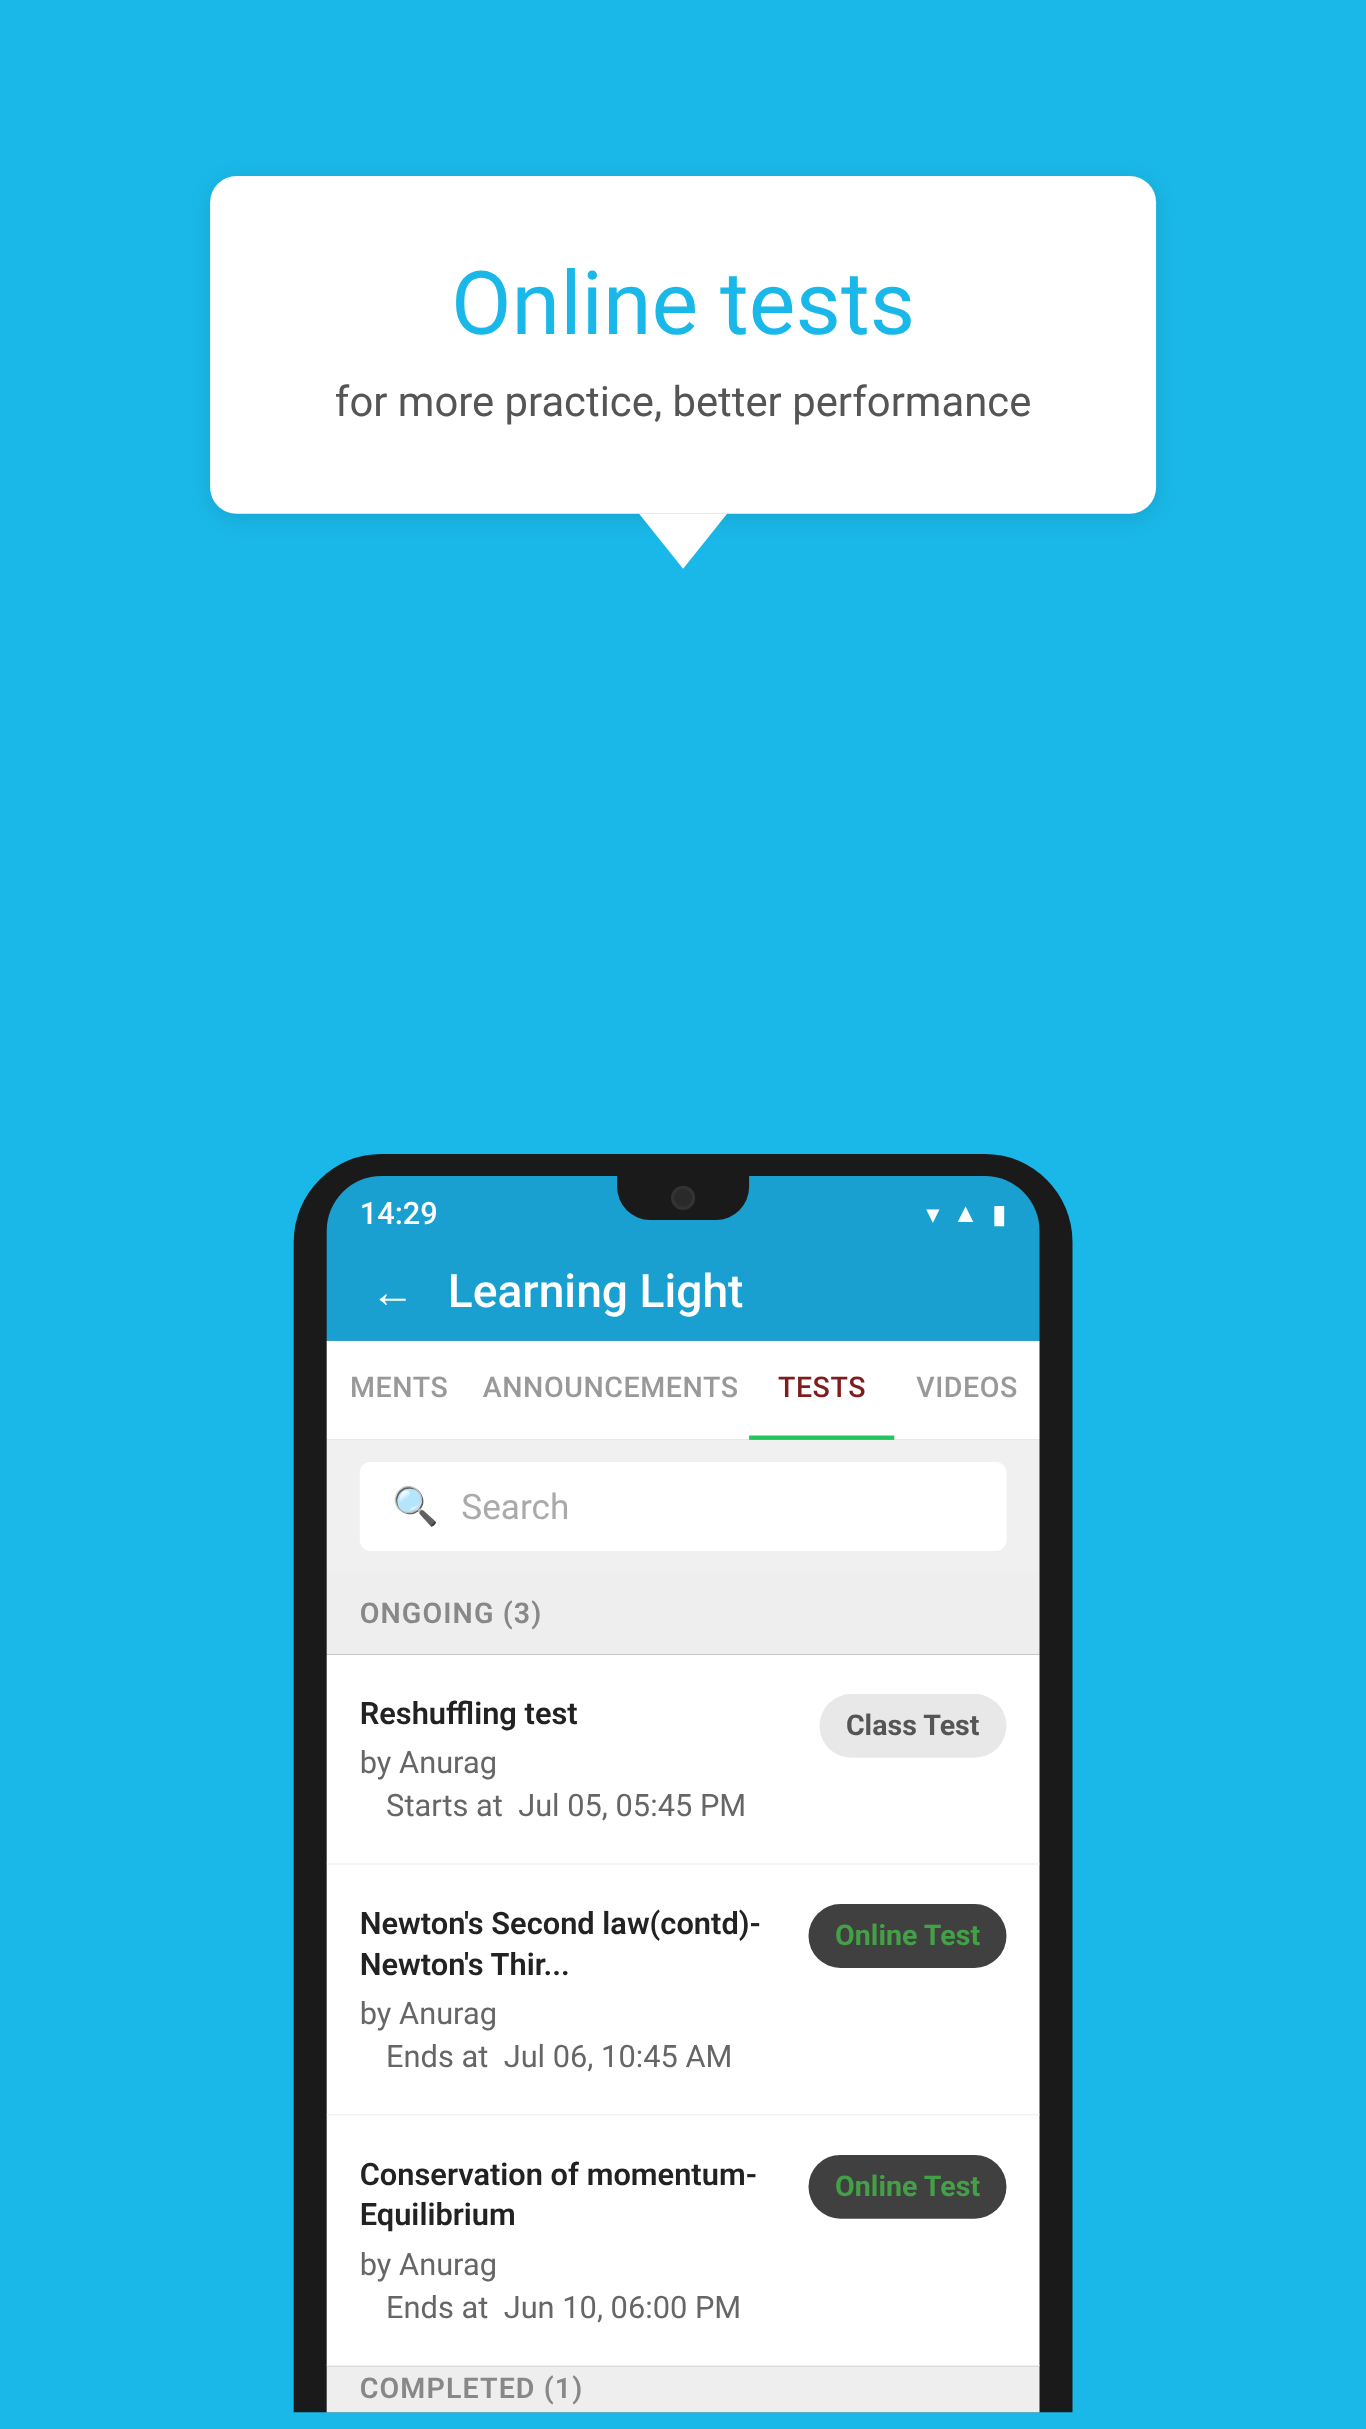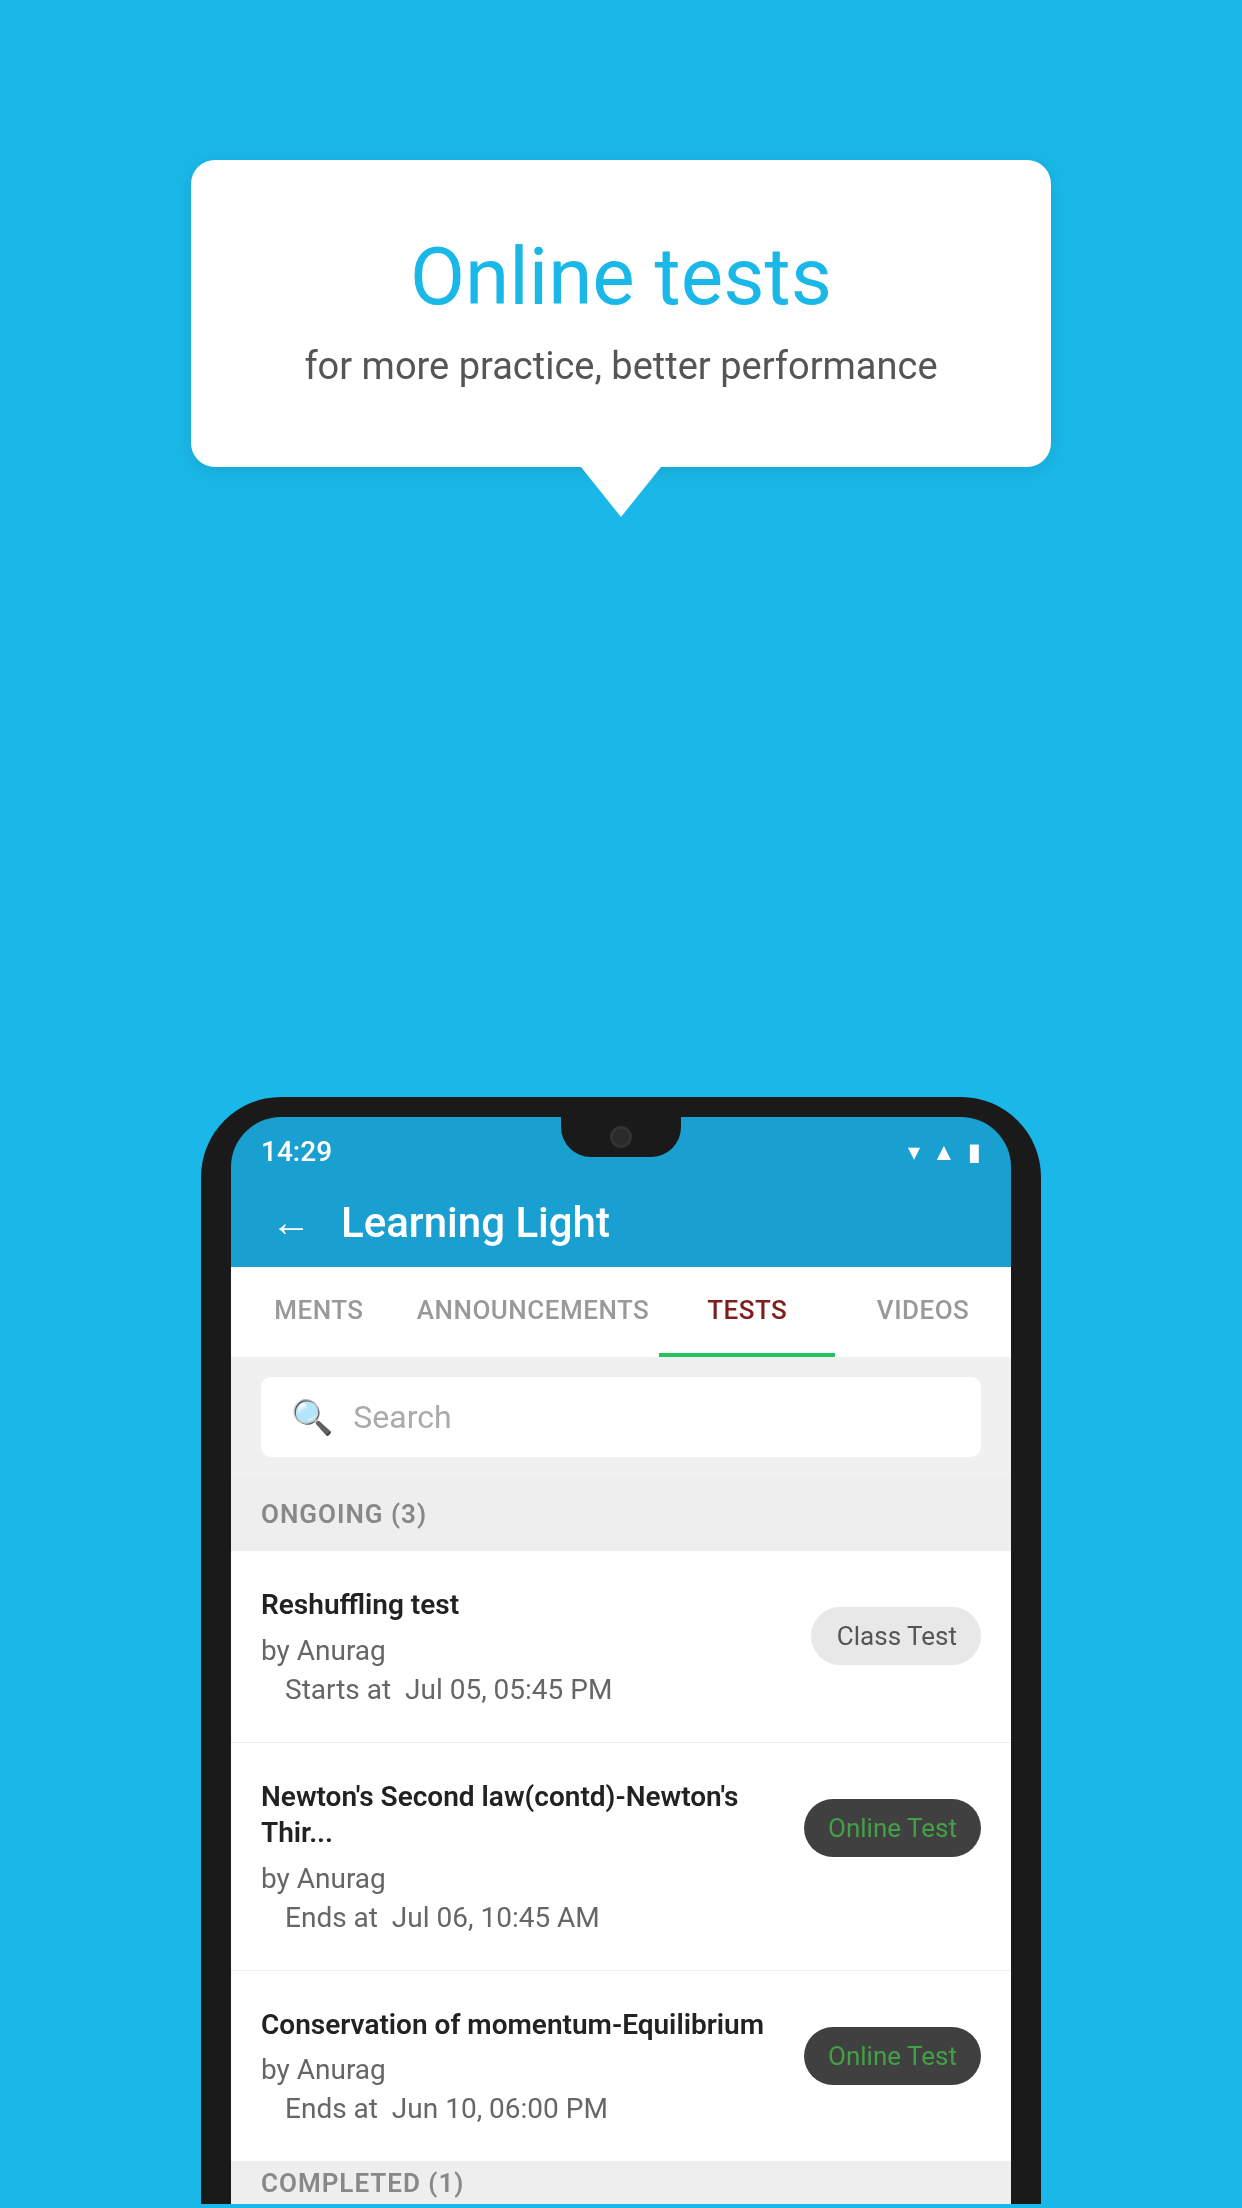--- a/index.html
+++ b/index.html
@@ -52,24 +52,24 @@
 
     .speech-bubble-subtitle {
       font-size: 38px;
       color: #555555;
       font-weight: 400;
     }
 
     
     .phone-container {
       position: absolute;
-      bottom: 4px;
+      bottom: 15px;
       left: 50%;
       transform: translateX(-50%);
-      width: 840px;
+      width: 708px;
     }
 
     .phone {
       background: #1a1a1a;
       border-radius: 80px 80px 0 0;
       padding: 20px 30px 0;
       position: relative;
     }
 
     .phone-top-bar {
@@ -233,25 +233,25 @@
     .test-time {
       font-size: 28px;
       color: #666666;
       margin-left: 24px;
     }
 
     .test-badge {
       border-radius: 30px;
       padding: 14px 24px;
       font-size: 26px;
-      font-weight: 400;
+      font-weight: 700;
       white-space: nowrap;
       min-width: 170px;
-      text-align: right;
-      margin-top: 20px;
+      text-align: left;
+      margin-top: 0;
     }
 
     .badge-class-test {
       background: #e8e8e8;
       color: #555555;
     }
 
     .badge-online-test {
       background: #404040;
       color: #43a047;

